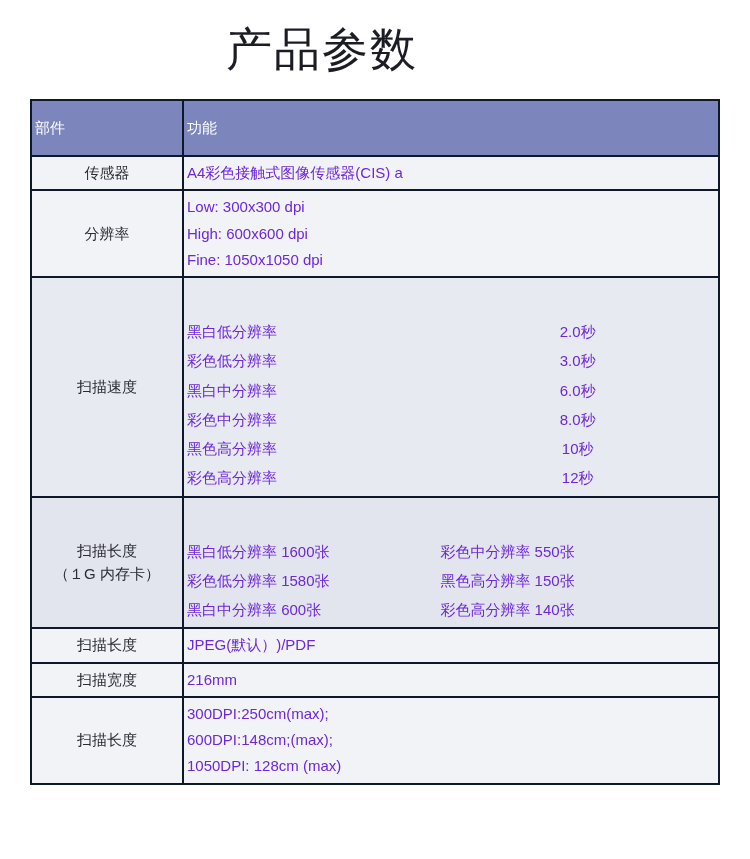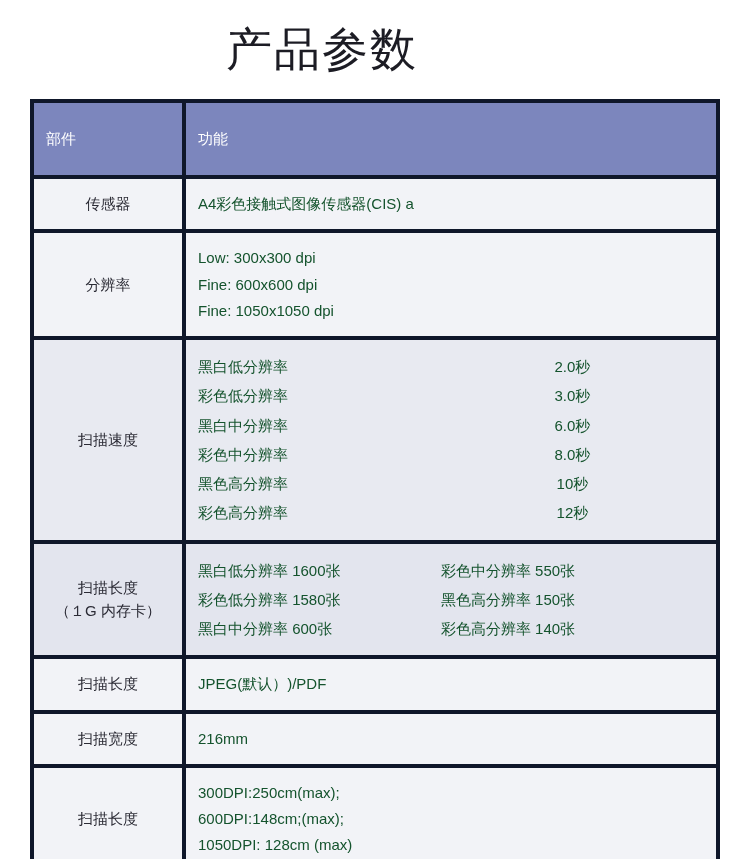--- a/index.html
+++ b/index.html
@@ -30,23 +30,23 @@
     padding-bottom: 22px;
     line-height: 1.2;
   }
   table.spec {
     border-collapse: collapse;
     width: 690px;
     margin: 0 30px;
     table-layout: fixed;
   }
   table.spec td, table.spec th {
-    border: 4px solid #0f172a;
+    border: 2px solid #0f172a;
     vertical-align: middle;
-    padding: 12px;
+    padding: 3px;
   }
   .hdr th {
     background: #7c86bd;
     color: #ffffff;
     font-size: 15px;
     font-weight: 400;
     text-align: left;
     height: 48px;
     padding-left: 18px;
   }
@@ -55,31 +55,32 @@
   }
   td.label {
     text-align: center;
     font-size: 15px;
     color: #2b2b35;
     padding: 10px 6px;
     line-height: 1.5;
   }
   td.value {
     font-size: 15px;
-    color: #14532d;
+    color: #6d28d9;
     padding: 12px 0 12px 18px;
     line-height: 1.75;
   }
   .row-a td { background: #f2f3f7; margin-left: 20px; }
   .row-b td { background: #e8eaf1; }
   .row-c td { background: #e3e5ee; }
   .lines div { white-space: nowrap; }
   .twocol {
     display: flex;
     width: 100%;
+    margin-top: 36px;
   }
   .twocol .c1 {
     width: 48%;
     box-sizing: border-box;
   }
   .twocol .c2 {
     width: 52%;
     box-sizing: border-box;
     text-align: center;
   }
@@ -115,21 +116,21 @@
             <div>A4彩色接触式图像传感器(CIS) a</div>
           </div>
         </td>
       </tr>
 
       <tr class="row-a">
         <td class="label">分辨率</td>
         <td class="value">
           <div class="lines">
             <div>Low: 300x300 dpi</div>
-            <div>Fine: 600x600 dpi</div>
+            <div>High: 600x600 dpi</div>
             <div>Fine: 1050x1050 dpi</div>
           </div>
         </td>
       </tr>
 
       <tr class="row-b">
         <td class="label">扫描速度</td>
         <td class="value">
           <div class="twocol">
             <div class="c1 speed-list">

